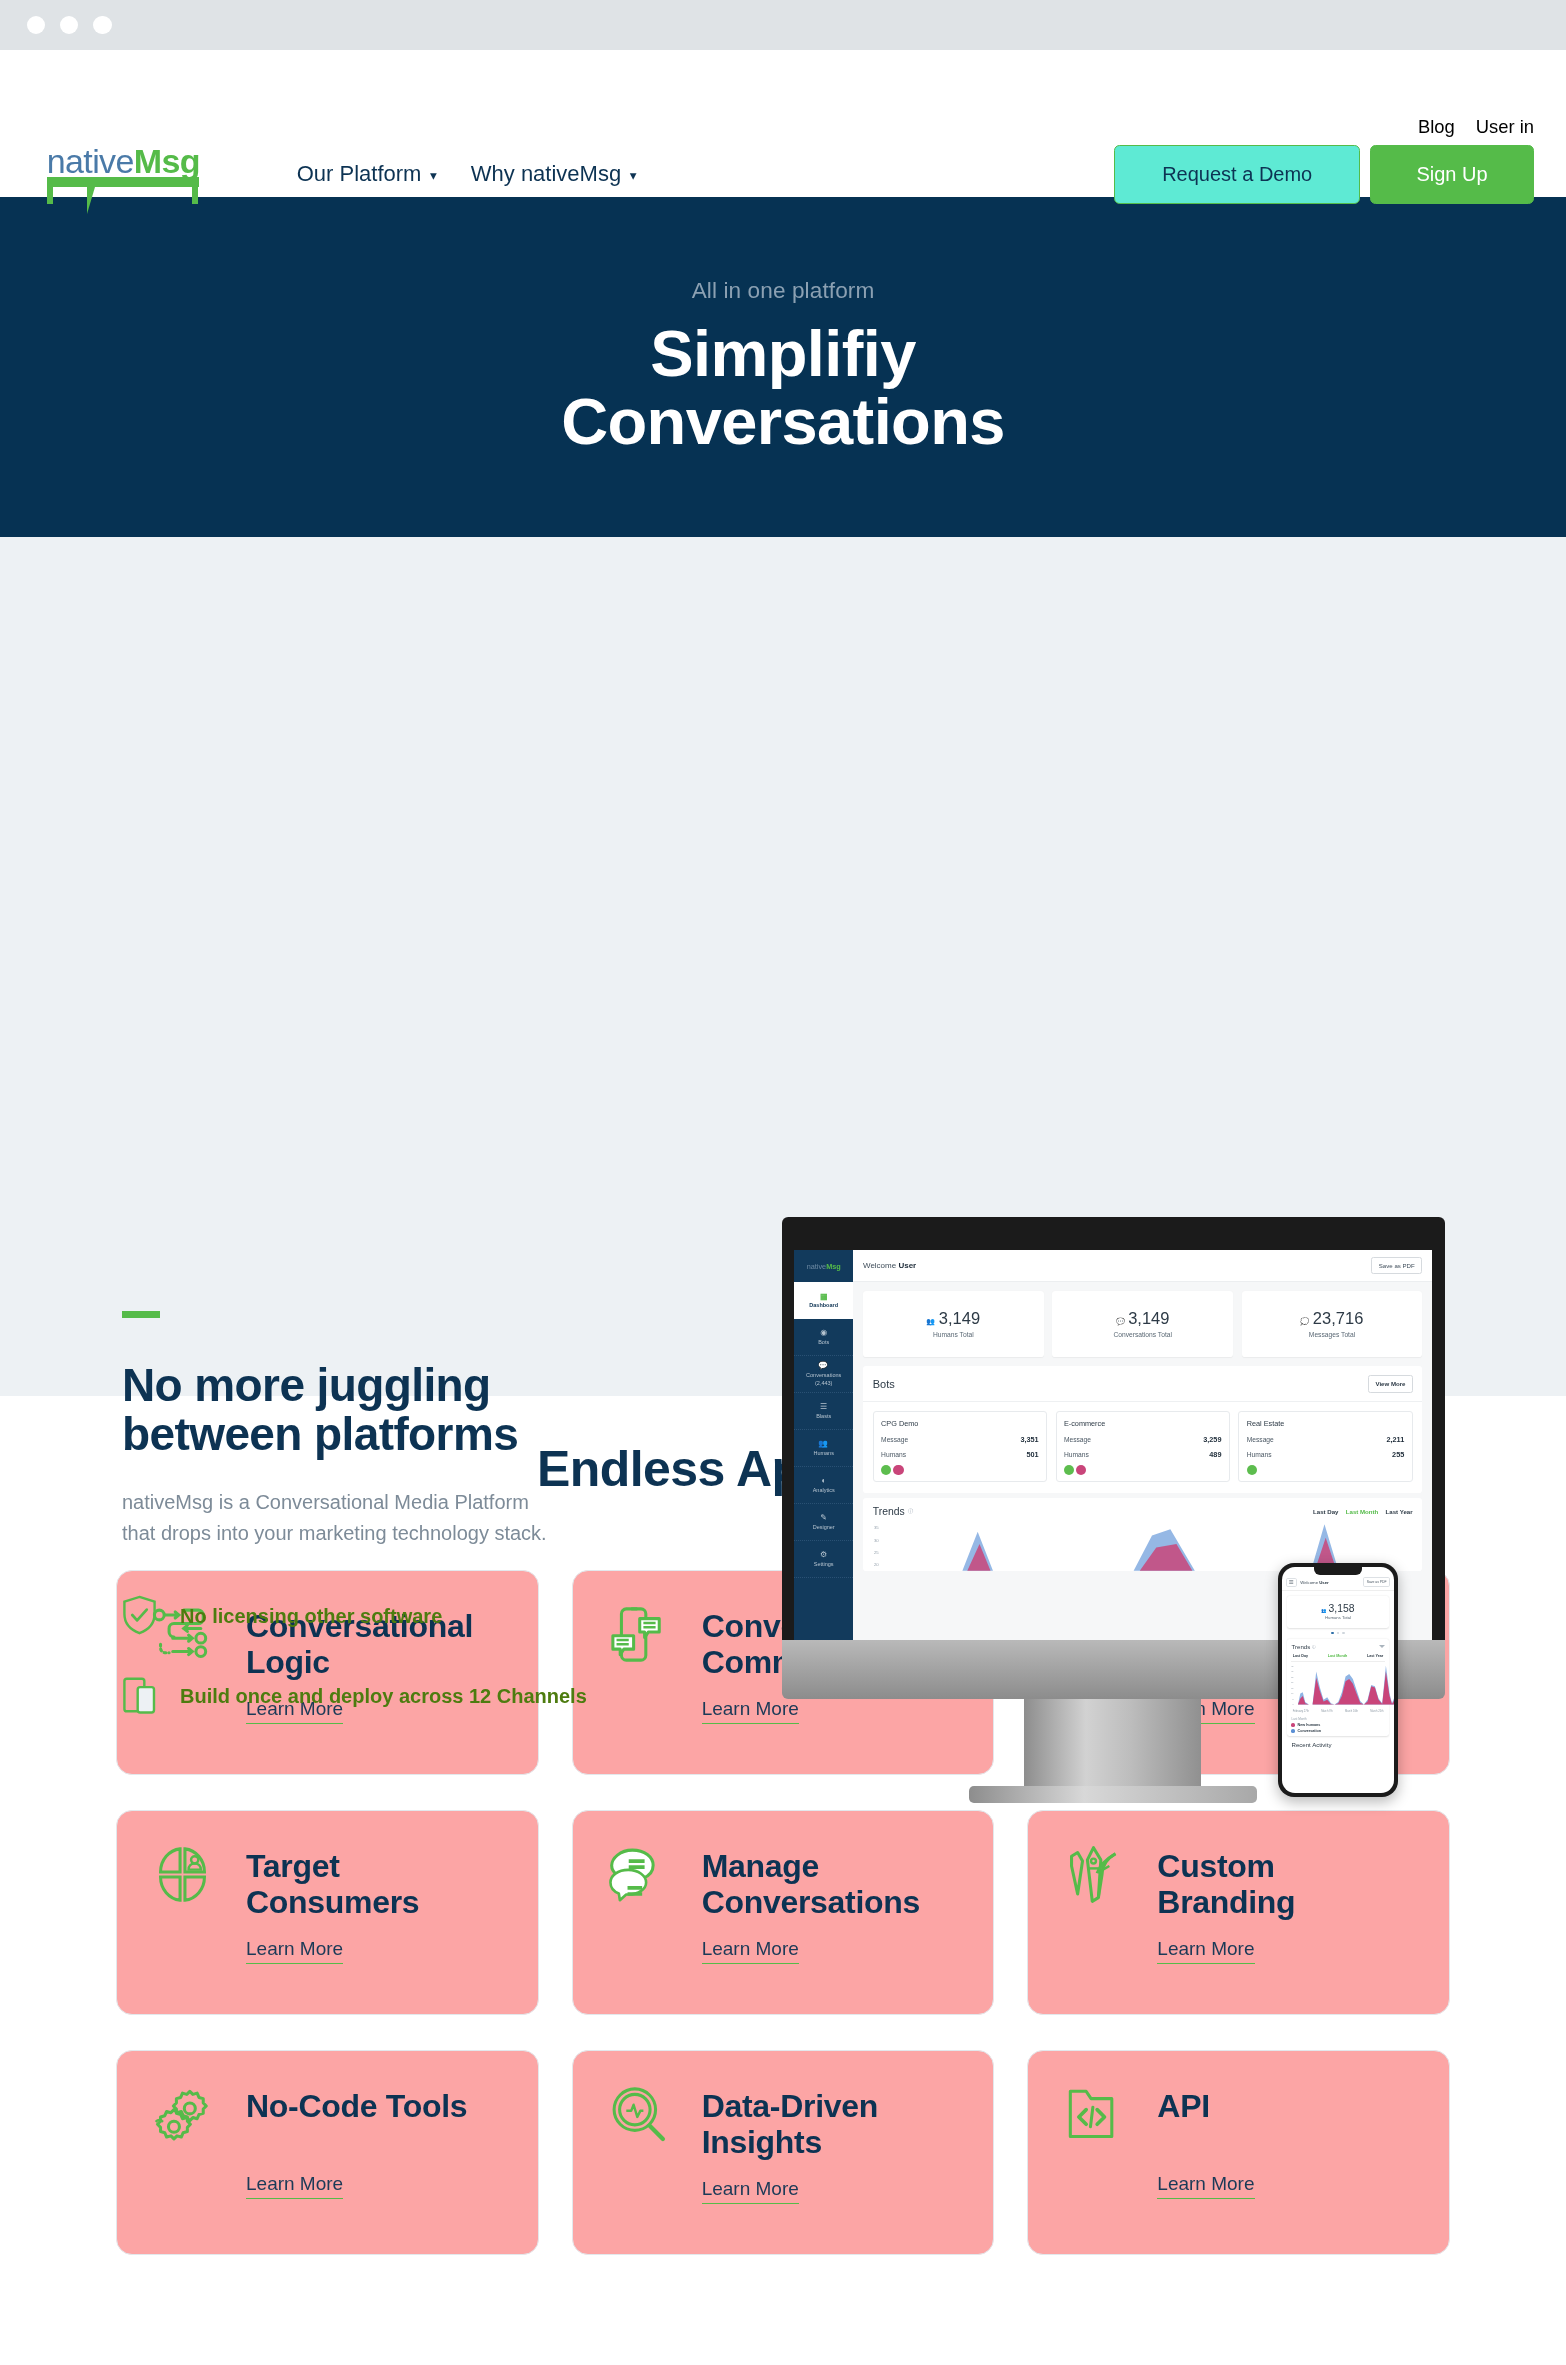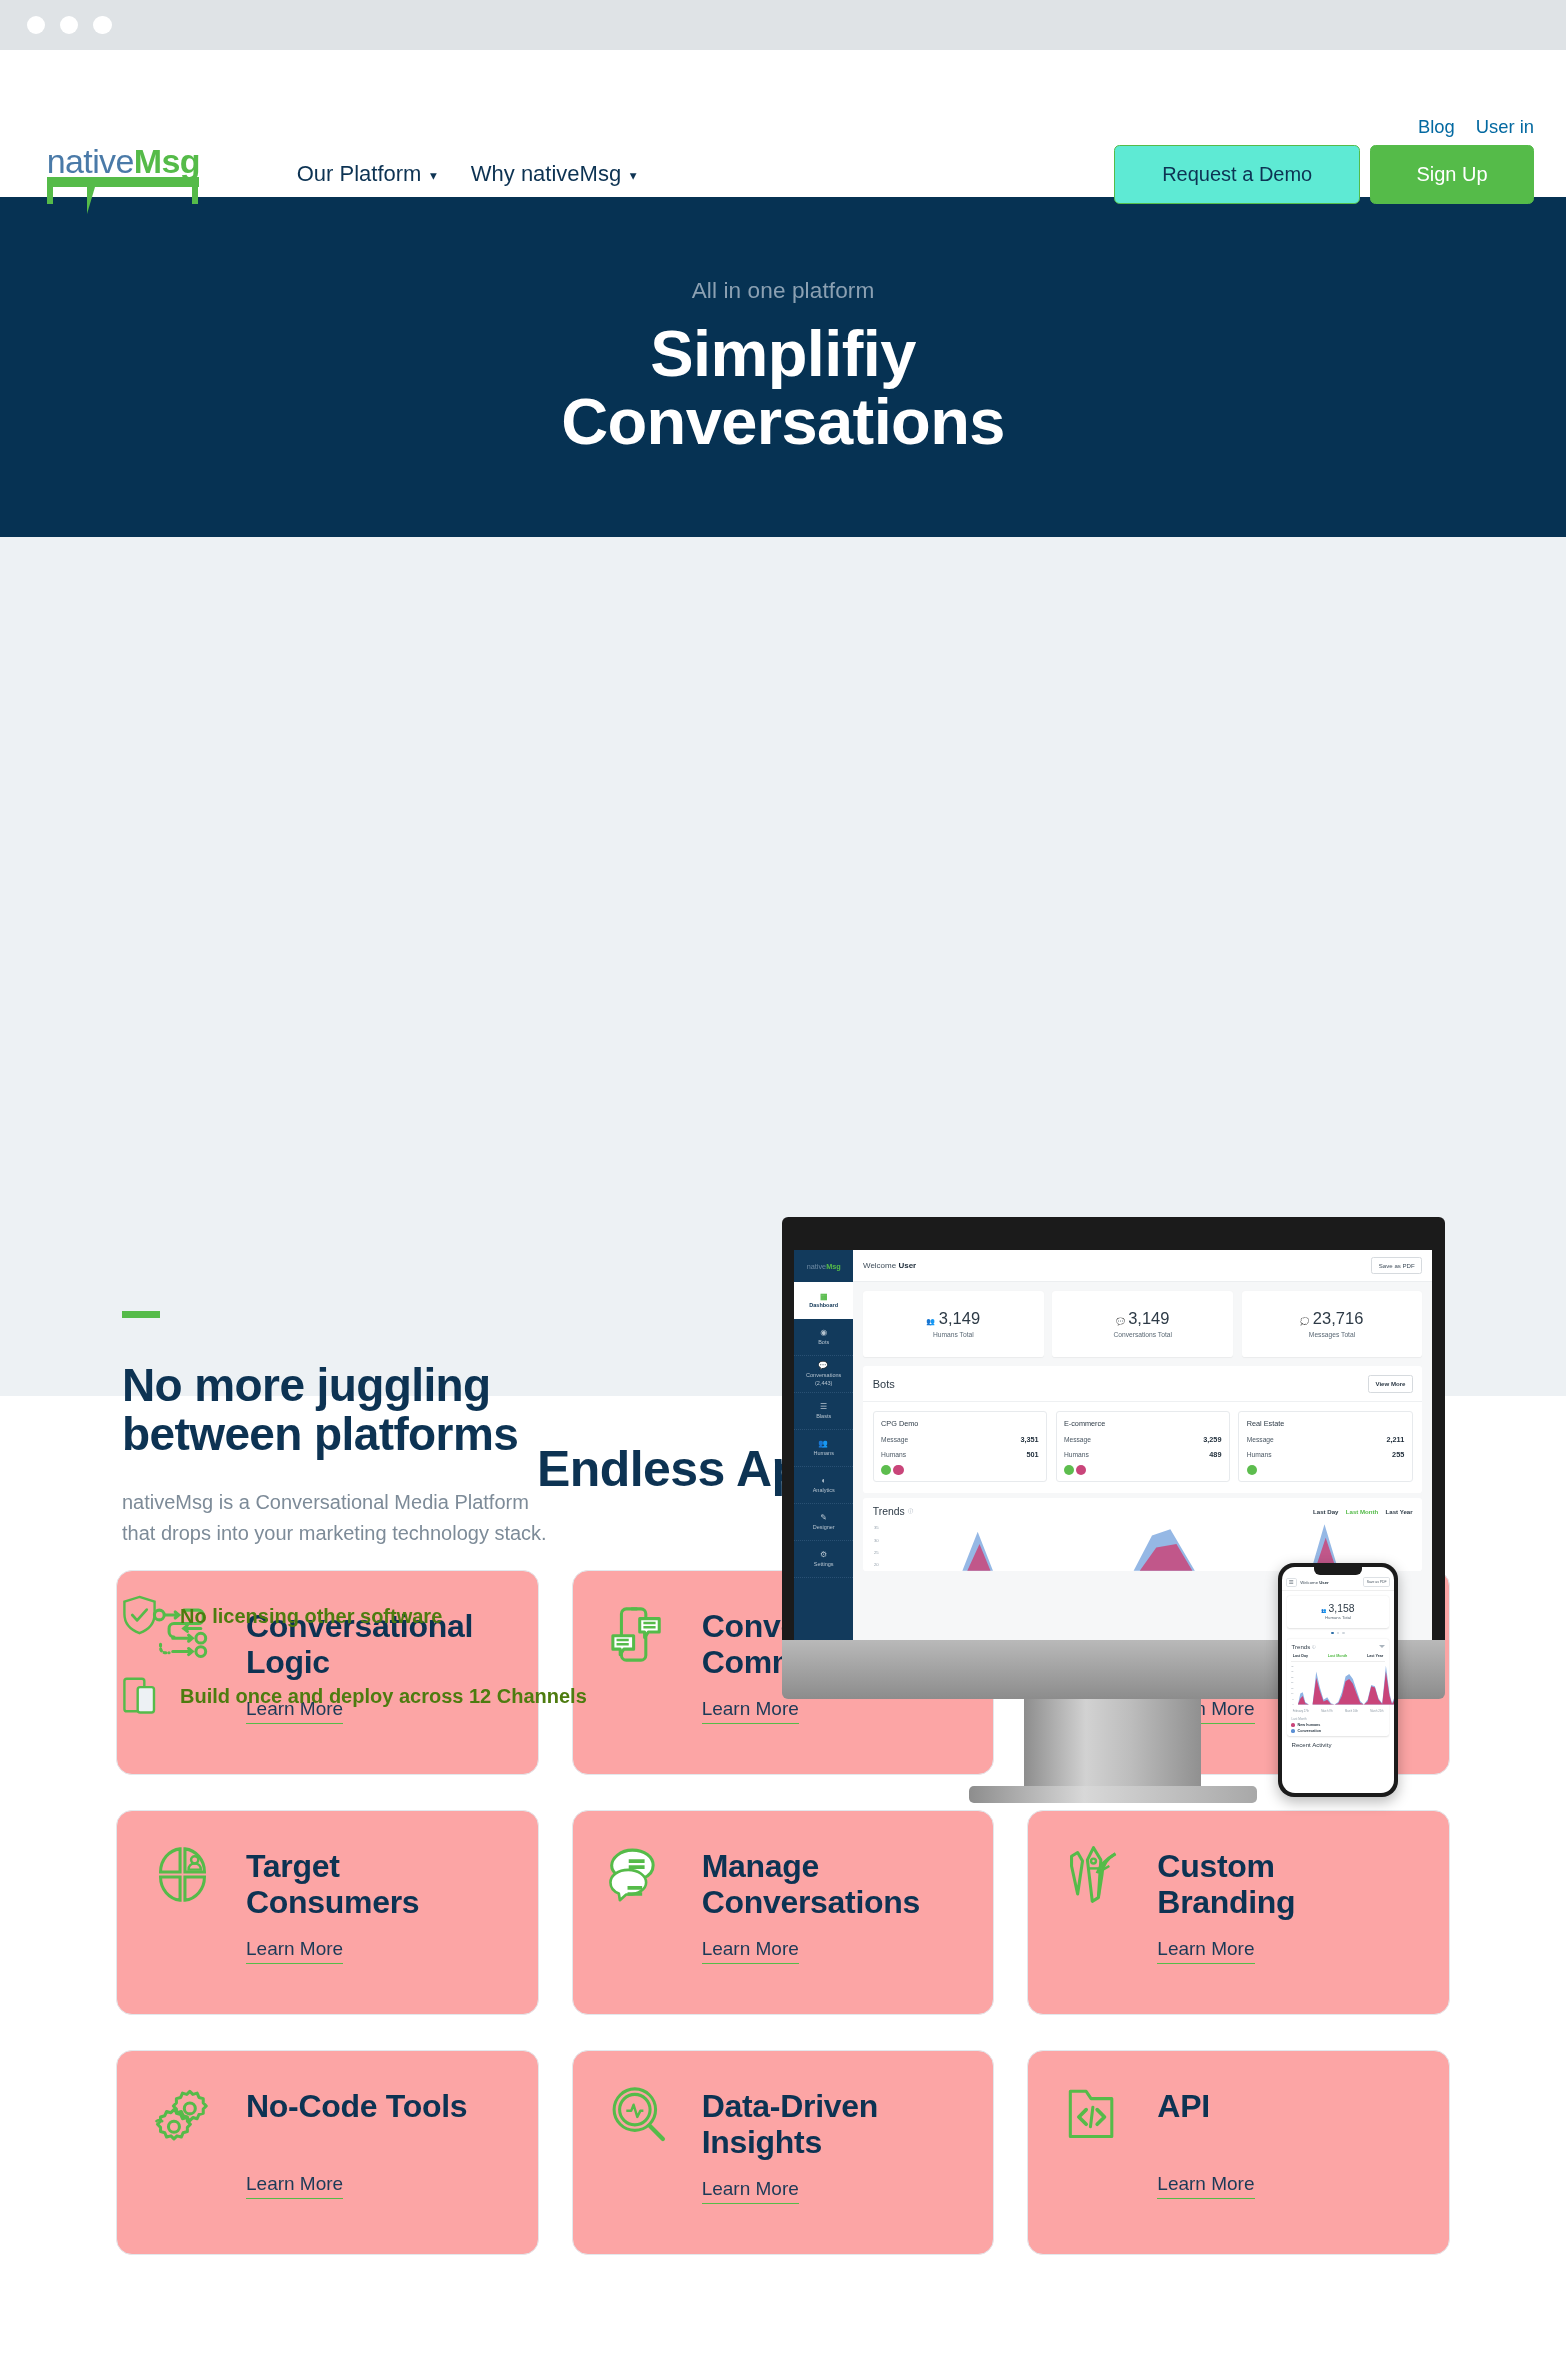--- a/index.html
+++ b/index.html
@@ -11,21 +11,21 @@
   }
   .page { width: 1566px; height: 2366px; position: relative; overflow: hidden; background:#fff; }
 
   
   .chrome { height: 50px; background: #dfe3e6; display:flex; align-items:center; padding-left:27px; gap:14.7px; }
   .dot { width: 18.4px; height: 18.4px; border-radius: 50%; background:#fff; }
 
   
   .site-header { background:#fff; height: 147px; position:relative; }
   .util-bar { position:absolute; right:32px; top:66px; display:flex; gap:21px; font-size:18.4px; color:#3c4f63; }
-  .util-bar a { color:#0369a1; text-decoration:none; }
+  .util-bar a { color:#000000; text-decoration:none; }
   .nav-row { position:absolute; left:0; right:0; top:92px; display:flex; align-items:center; padding:0 32px; }
   .logo { width: 177px; height:64px; position:relative; margin-left:14.7px; }
   .logo-text { font-size: 34px; letter-spacing:-0.6px; font-family:Liberation Sans, sans-serif; }
   .logo-native { color:#4a7aa8; font-weight:400; }
   .logo-msg { color:#55bb49; font-weight:700; }
   .logo-bubble { position:absolute; left:0; top:35px; width:152px; height:9.8px; background:#55bb49; }
   .logo-tail { position:absolute; left:40px; top:45px; width:0; height:0;
     border-left:8.6px solid #55bb49; border-right:16px solid transparent; border-bottom:27px solid transparent; }
   .logo-stem { position:absolute; left:0px; top:35px; width:6.7px; height:27px; background:#55bb49; }
   .logo-stem-r { position:absolute; left:145px; top:35px; width:6.7px; height:27px; background:#55bb49; }

